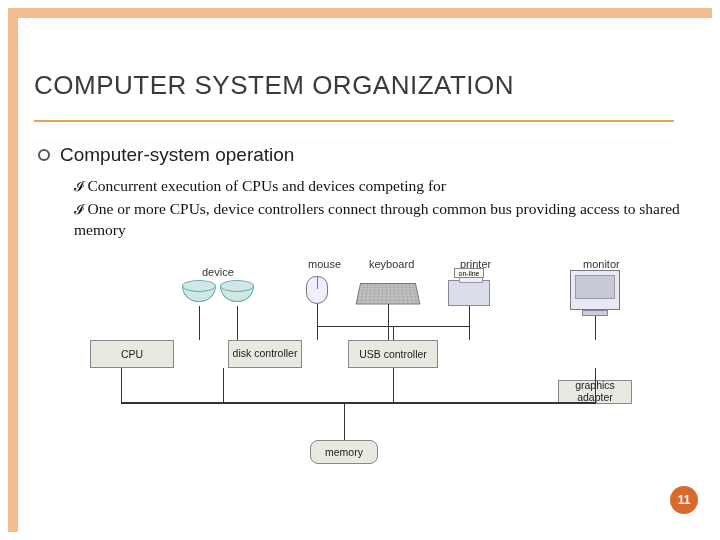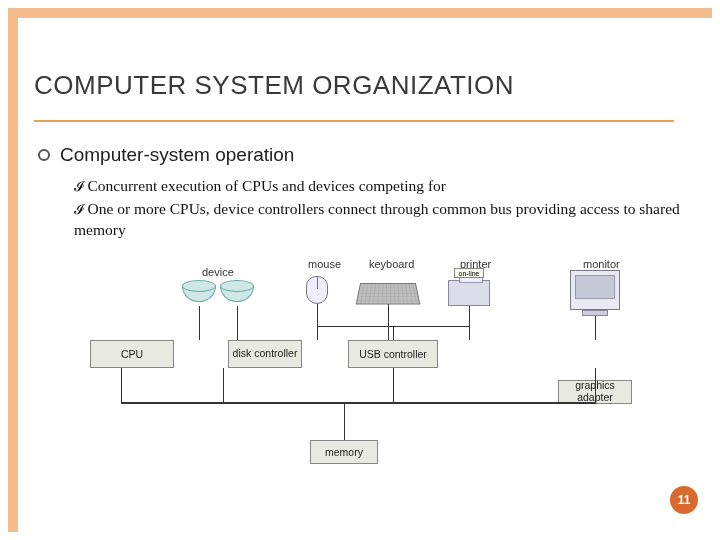--- a/index.html
+++ b/index.html
@@ -91,16 +91,16 @@
   <div class="box" style="left:468px; top:70px; width:74px; height:24px; line-height:1.1;margin-top:40px;">graphics adapter</div>
 
   <div class="wire" style="left:31px; top:98px; width:1px; height:34px;"></div>
   <div class="wire" style="left:133px; top:98px; width:1px; height:34px;"></div>
   <div class="wire" style="left:303px; top:98px; width:1px; height:34px;"></div>
   <div class="wire" style="left:505px; top:98px; width:1px; height:34px;"></div>
 
   <div class="wire" style="left:31px; top:132px; width:475px; height:2px;"></div>
 
   <div class="wire" style="left:254px; top:134px; width:1px; height:36px;"></div>
-  <div class="box" style="left:220px; top:170px; width:68px; height:24px;">memory</div>
+  <div class="box" style="left:220px; top:170px; width:68px; height:24px;border-radius:8px;">memory</div>
 </div>
 
 <div class="page-num">11</div>
 
 </body></html>

